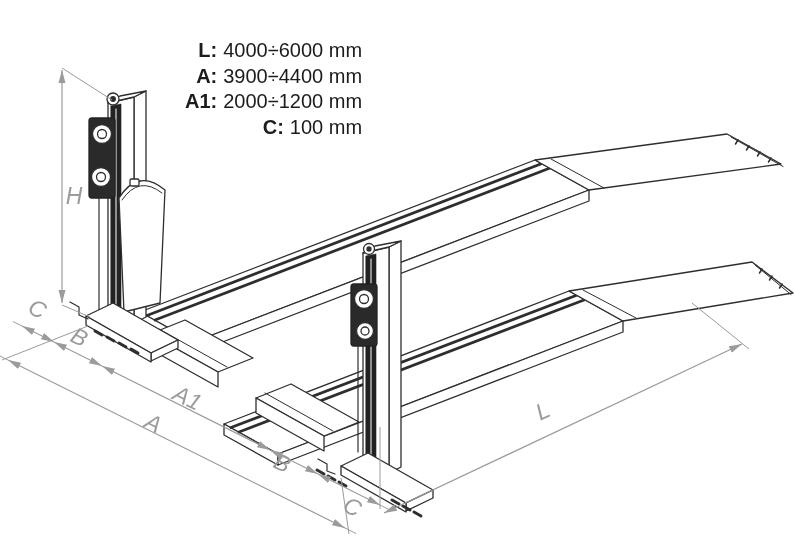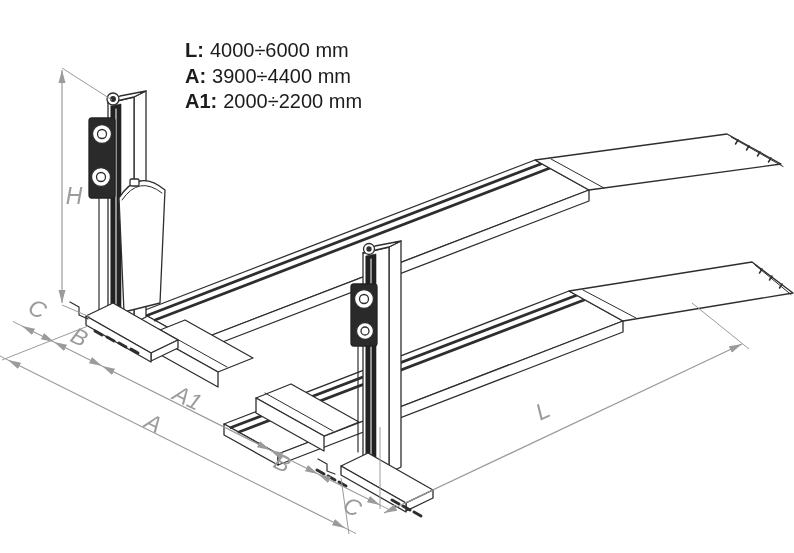--- a/index.html
+++ b/index.html
@@ -1,21 +1,21 @@
 <!DOCTYPE html>
 <html><head>
 <meta charset="utf-8">
 <style>
   html,body{margin:0;padding:0;background:#fff;}
   .canvas{
     position:relative;width:794px;height:553px;background:#ffffff;
     font-family:"Liberation Sans",sans-serif;overflow:hidden;
   }
   .spec-list{position:absolute;left:185px;top:38px;}
-  .spec-line{font-size:20px;line-height:25.5px;color:#1c1c1c;white-space:nowrap;}
+  .spec-line{font-size:20px;line-height:25.5px;color:#1c1c1c;white-space:nowrap;text-align:right;}
   .spec-key{font-weight:700;}
   .spec-value{margin-left:6px;font-weight:400;}
   svg{position:absolute;left:0;top:0;}
   svg text.dim{font-family:"Liberation Sans",sans-serif;font-style:italic;font-size:23px;fill:#9b9b9b;}
 </style>
 </head>
 <body>
 
 <div class="canvas">
 
@@ -173,17 +173,20 @@
   </svg>
 
   <div class="spec-list">
     <div class="spec-line">
       <span class="spec-key">L:</span><span class="spec-value">4000÷6000 mm</span>
     </div>
     <div class="spec-line">
       <span class="spec-key">A:</span><span class="spec-value">3900÷4400 mm</span>
     </div>
     <div class="spec-line">
-      <span class="spec-key">A1:</span><span class="spec-value">2000÷2200 mm</span>
+      <span class="spec-key">A1:</span><span class="spec-value">2000÷1200 mm</span>
+    </div>
+    <div class="spec-line">
+      <span class="spec-key">C:</span><span class="spec-value">100 mm</span>
     </div>
   </div>
 
 </div>
 
 </body></html>

